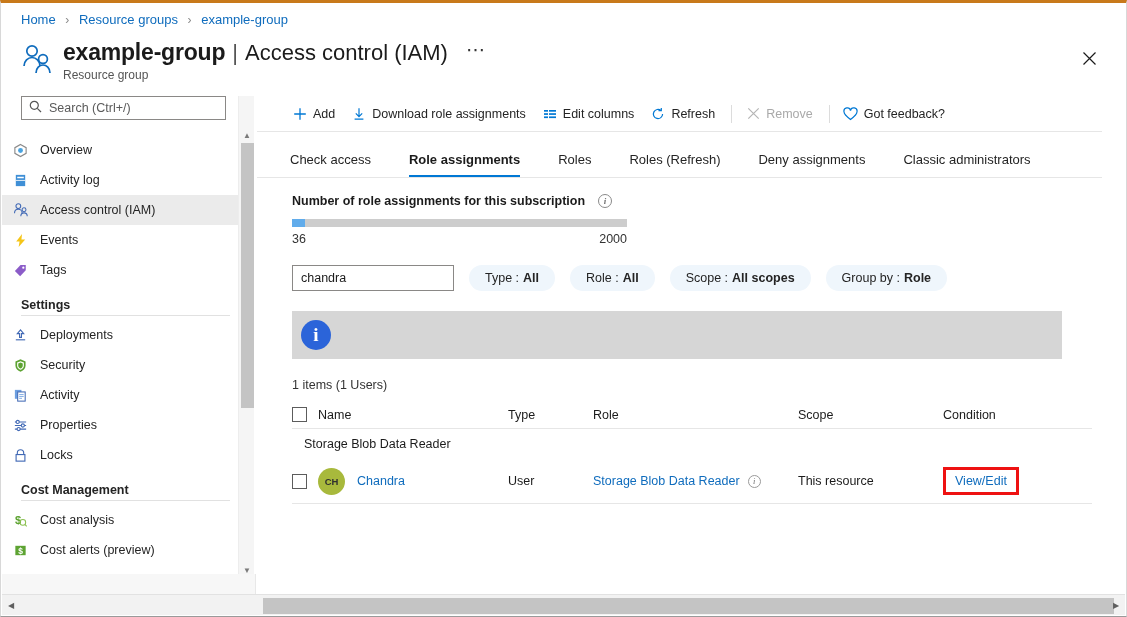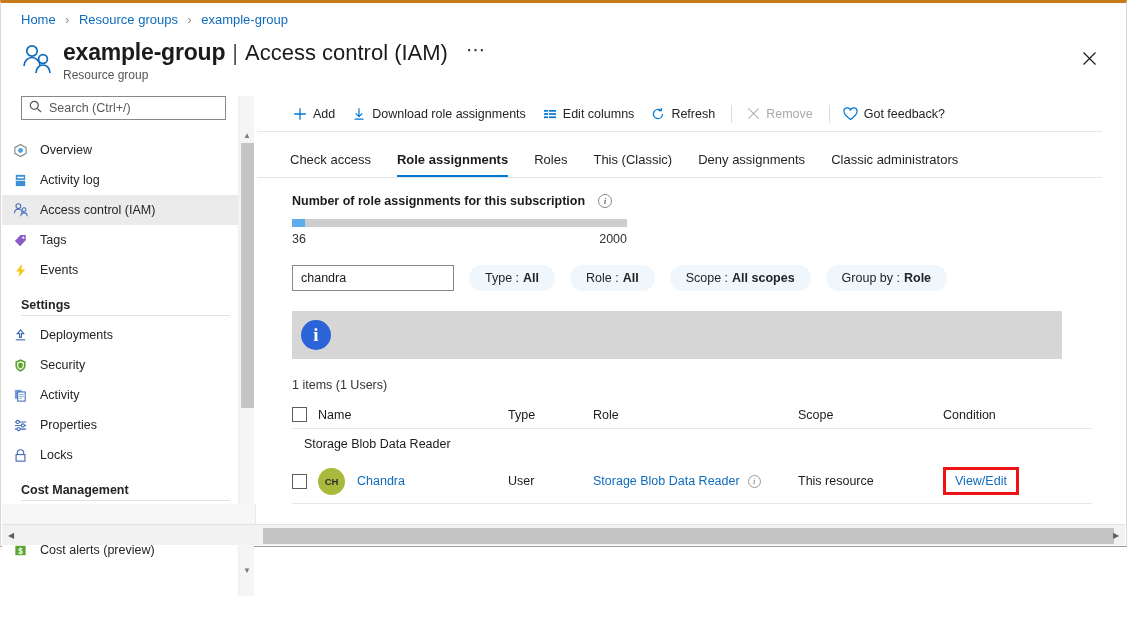--- a/index.html
+++ b/index.html
@@ -5,21 +5,21 @@
   * { box-sizing: border-box; }
   html, body {
     margin: 0; padding: 0;
     width: 1127px; height: 617px;
     background: #ffffff;
     font-family: "Liberation Sans", sans-serif;
     overflow: hidden;
   }
   #root {
     position: relative;
-    width: 1127px; height: 547px;
+    width: 1127px; height: 617px;
     background: #ffffff;
     border-top: 3px solid #c8791a;
     border-left: 1px solid #d8d8d8;
     border-right: 1px solid #d8d8d8;
     border-bottom: 1px solid #9a9a9a;
   }
 
   
   .breadcrumb {
     position: absolute; left: 20px; top: 9px;
@@ -135,21 +135,21 @@
     width: 16px; height: 16px; margin-right: 5px;
     display: flex; align-items: center; justify-content: center;
     color: #0078d4;
   }
   .tbtn.disabled .tbicon { color: #b5b5b5; }
   .tsep { width: 1px; height: 18px; background: #dcdcdc; margin: 0 13px 0 0; }
 
   .tabs {
     display: flex; align-items: flex-end;
     height: 38px; padding-left: 33px; margin-top: 8px;
-    border-bottom: 1px solid #e6e6e6; margin-right: 22px;
+    border-bottom: 1px solid #e6e6e6; margin-right: 22px; gap: 12px;
   }
   .tab {
     font-size: 13px; color: #242424; padding: 0 0 8px 0;
     margin-right: 26px; cursor: pointer; white-space: nowrap;
     border-bottom: 2px solid transparent;
   }
   .tab.active { font-weight: bold; color: #1b1b1b; border-bottom: 2px solid #0078d4; }
 
   .section { padding-left: 35px; }
 
@@ -355,34 +355,34 @@
             <circle cx="12.4" cy="8.7" r="2.2" fill="none" stroke="#4169b5" stroke-width="1.2"></circle>
             <path d="M8.8 16 c0-2.4 1.6-3.8 3.6-3.8 s3.6 1.4 3.6 3.8" fill="none" stroke="#4169b5" stroke-width="1.2"></path>
           </svg>
         </span>
         <span>Access control (IAM)</span>
       </div>
 
       <div class="navitem">
         <span class="nicon">
           <svg width="15" height="15" viewBox="0 0 16 16">
+            <path d="M9.6 1 L3.4 9 H7 l-1 6 L13 6.8 H9 Z" fill="#f5c518"></path>
+          </svg>
+        </span>
+        <span>Events</span>
+      </div>
+
+      <div class="navitem">
+        <span class="nicon">
+          <svg width="15" height="15" viewBox="0 0 16 16">
             <path d="M2 8.4 L8 2.2 h5.6 v5.6 L7.6 14 Z" fill="#8b5cc8"></path>
             <circle cx="11" cy="5" r="1.2" fill="#fff"></circle>
           </svg>
         </span>
         <span>Tags</span>
-      </div>
-
-      <div class="navitem">
-        <span class="nicon">
-          <svg width="15" height="15" viewBox="0 0 16 16">
-            <path d="M9.6 1 L3.4 9 H7 l-1 6 L13 6.8 H9 Z" fill="#f5c518"></path>
-          </svg>
-        </span>
-        <span>Events</span>
       </div>
 
       <div class="navgroup">Settings</div>
       <div class="navgroup-rule"></div>
 
       <div class="navitem">
         <span class="nicon">
           <svg width="15" height="15" viewBox="0 0 16 16">
             <path d="M8 2 L11.4 6 H9 v4 H7 V6 H4.6 Z" fill="none" stroke="#4169b5" stroke-width="1.2"></path>
             <path d="M3 12.6 h10" stroke="#4169b5" stroke-width="1.2"></path>
@@ -533,21 +533,21 @@
           </svg>
         </span>
         <span>Got feedback?</span>
       </div>
     </div>
 
     <div class="tabs">
       <div class="tab">Check access</div>
       <div class="tab active">Role assignments</div>
       <div class="tab">Roles</div>
-      <div class="tab">This (Classic)</div>
+      <div class="tab">Roles (Refresh)</div>
       <div class="tab">Deny assignments</div>
       <div class="tab">Classic administrators</div>
     </div>
 
     <div class="section">
 
       <div class="pbar-title">
         <span>Number of role assignments for this subscription</span>
         <span class="info-circle">i</span>
       </div>

